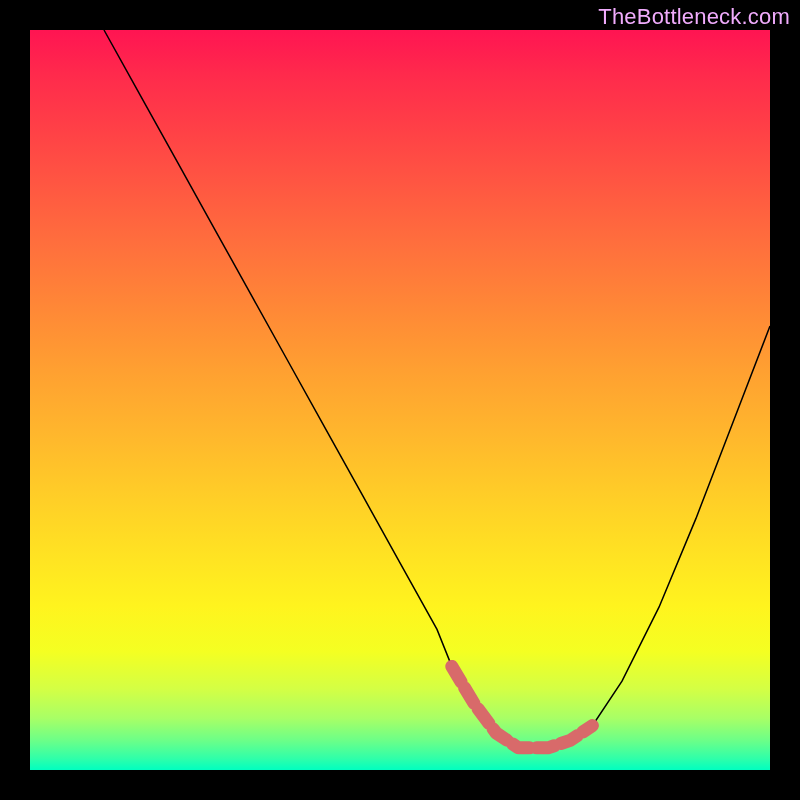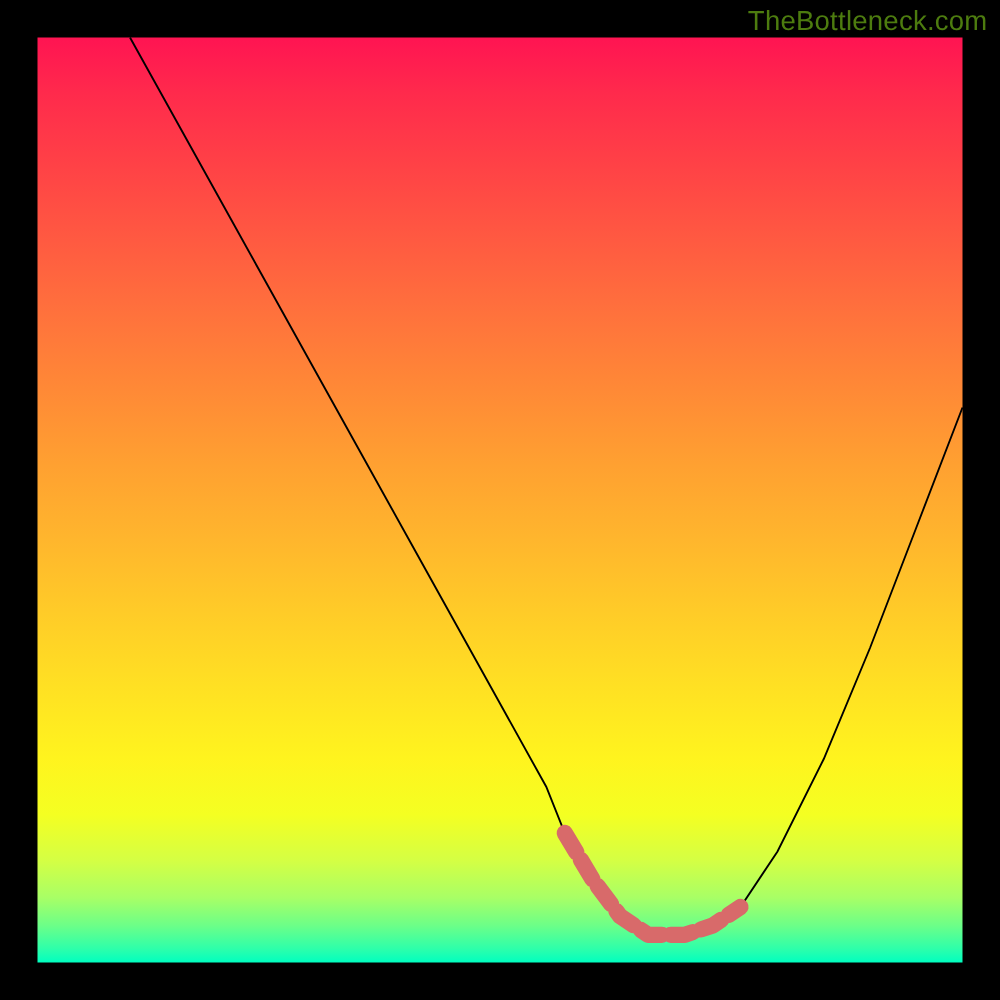--- a/index.html
+++ b/index.html
@@ -16,21 +16,21 @@
     left: 0;
     top: 0;
     width: 800px;
     height: 800px;
     background: #000;
   }
   .watermark {
     position: absolute;
     top: 4px;
     right: 10px;
-    color: #4d7c0f;
+    color: #f0abfc;
     font-size: 22px;
     font-weight: 500;
     letter-spacing: 0.2px;
   }
   .plot {
     position: absolute;
     left: 30px;
     top: 30px;
     width: 740px;
     height: 740px;

